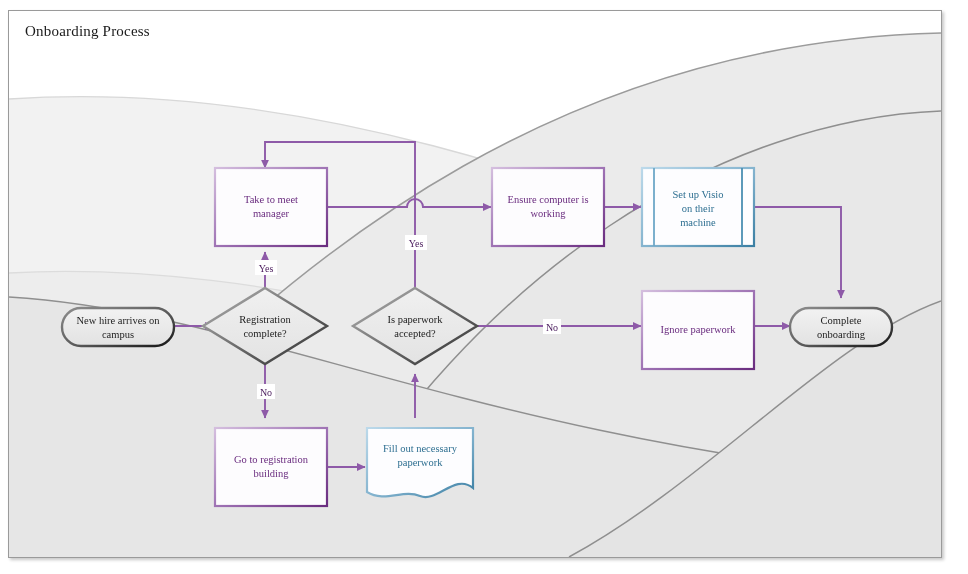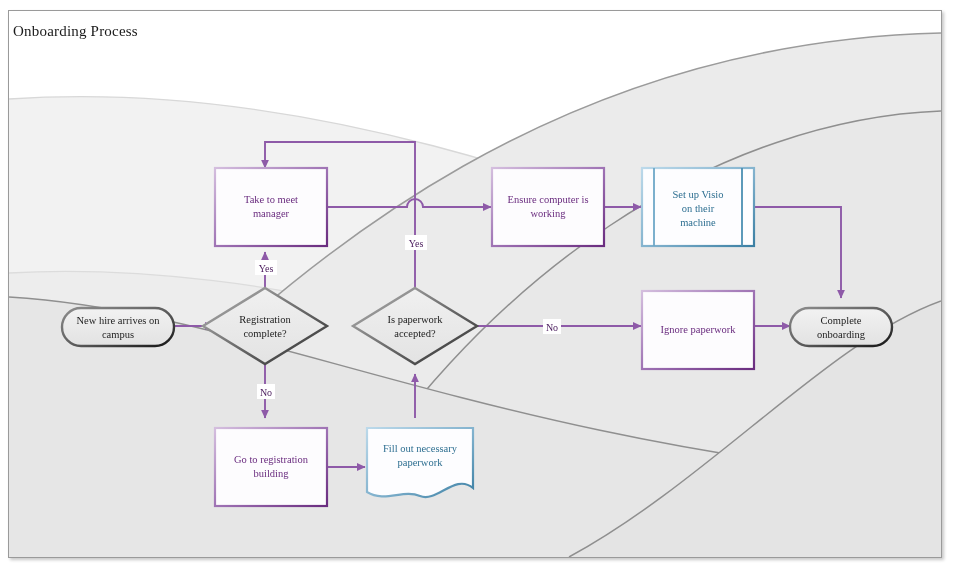--- a/index.html
+++ b/index.html
@@ -4,21 +4,21 @@
 <style>
   html,body{margin:0;padding:0;background:#ffffff;}
   body{width:968px;height:574px;overflow:hidden;
        font-family:"Liberation Serif","DejaVu Serif",serif;}
   #stage{position:relative;width:968px;height:574px;}
   #frame{position:absolute;left:8px;top:10px;width:932px;height:546px;
          background:#ffffff;border:1px solid #9a9a9a;
          box-shadow:2px 2px 3px rgba(0,0,0,.22);overflow:hidden;}
   #bgsvg,#flowsvg{position:absolute;left:0;top:0;width:932px;height:546px;}
   #flowsvg{overflow:visible;}
-  .ttl{position:absolute;left:4px;top:12px;font-size:15px;color:#1a1a1a;
+  .ttl{position:absolute;left:16px;top:12px;font-size:15px;color:#1a1a1a;
        letter-spacing:.2px;white-space:nowrap;}
   .nodelbl{font-size:10.5px;text-anchor:middle;}
   .lbl-purple{fill:#6a2c7f;}
   .lbl-blue{fill:#2e6f91;}
   .lbl-dark{fill:#1d1d1d;}
   .edgelbl{font-size:10px;text-anchor:middle;fill:#4e2060;}
 </style>
 </head>
 <body>
 

